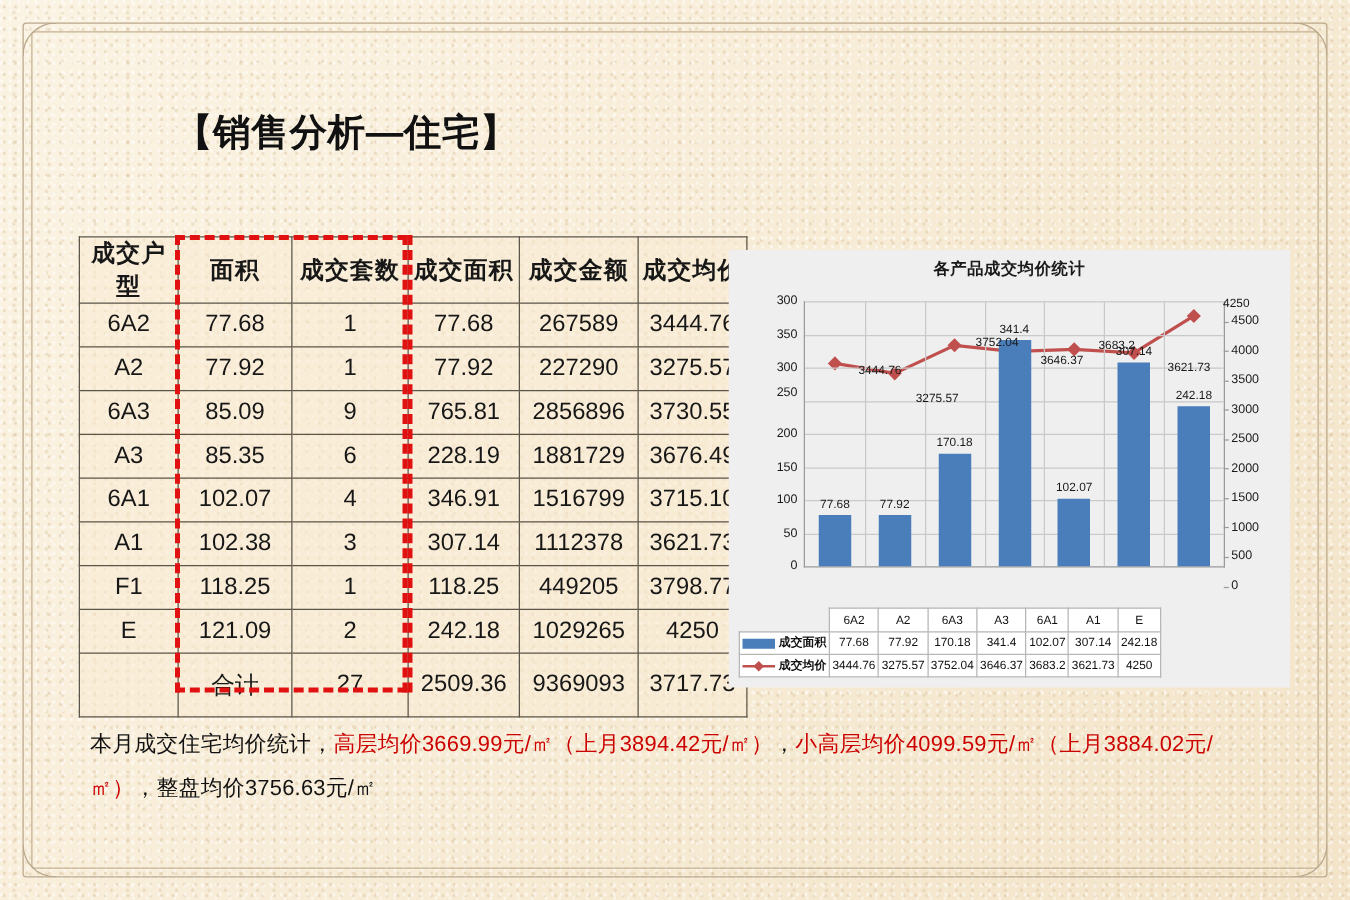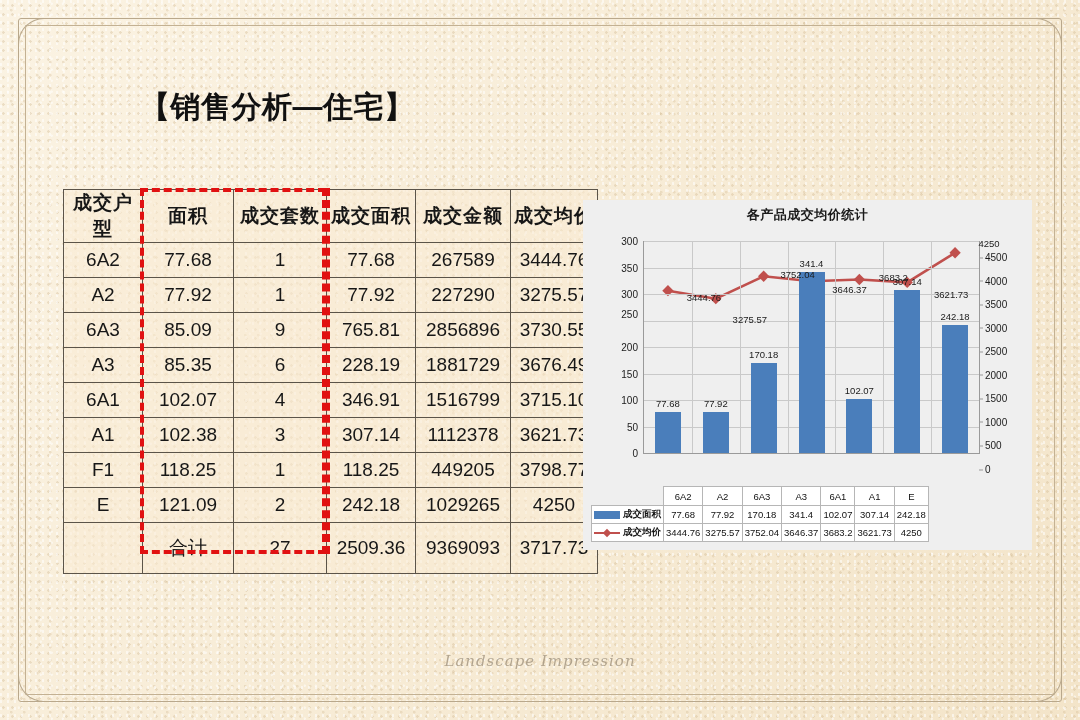--- a/index.html
+++ b/index.html
@@ -327,15 +327,17 @@
             <td>3752.04</td>
             <td>3646.37</td>
             <td>3683.2</td>
             <td>3621.73</td>
             <td>4250</td>
           </tr>
         </tbody>
     </table>
   </div>
 
-
-  <div id="watermark">Landscape Impression</div>
+  <div id="footnote">
+    <span id="fn1">本月成交住宅均价统计，</span><span class="hl" id="fn2">高层均价3669.99元/㎡（上月3894.42元/㎡）</span><span id="fn3">，</span><span class="hl" id="fn4">小高层均价4099.59元/㎡（上月3884.02元/㎡）</span><span id="fn5">，</span><span id="fn6">整盘均价3756.63元/㎡</span>
+  </div>
+
 </div>
 
 </body></html>

